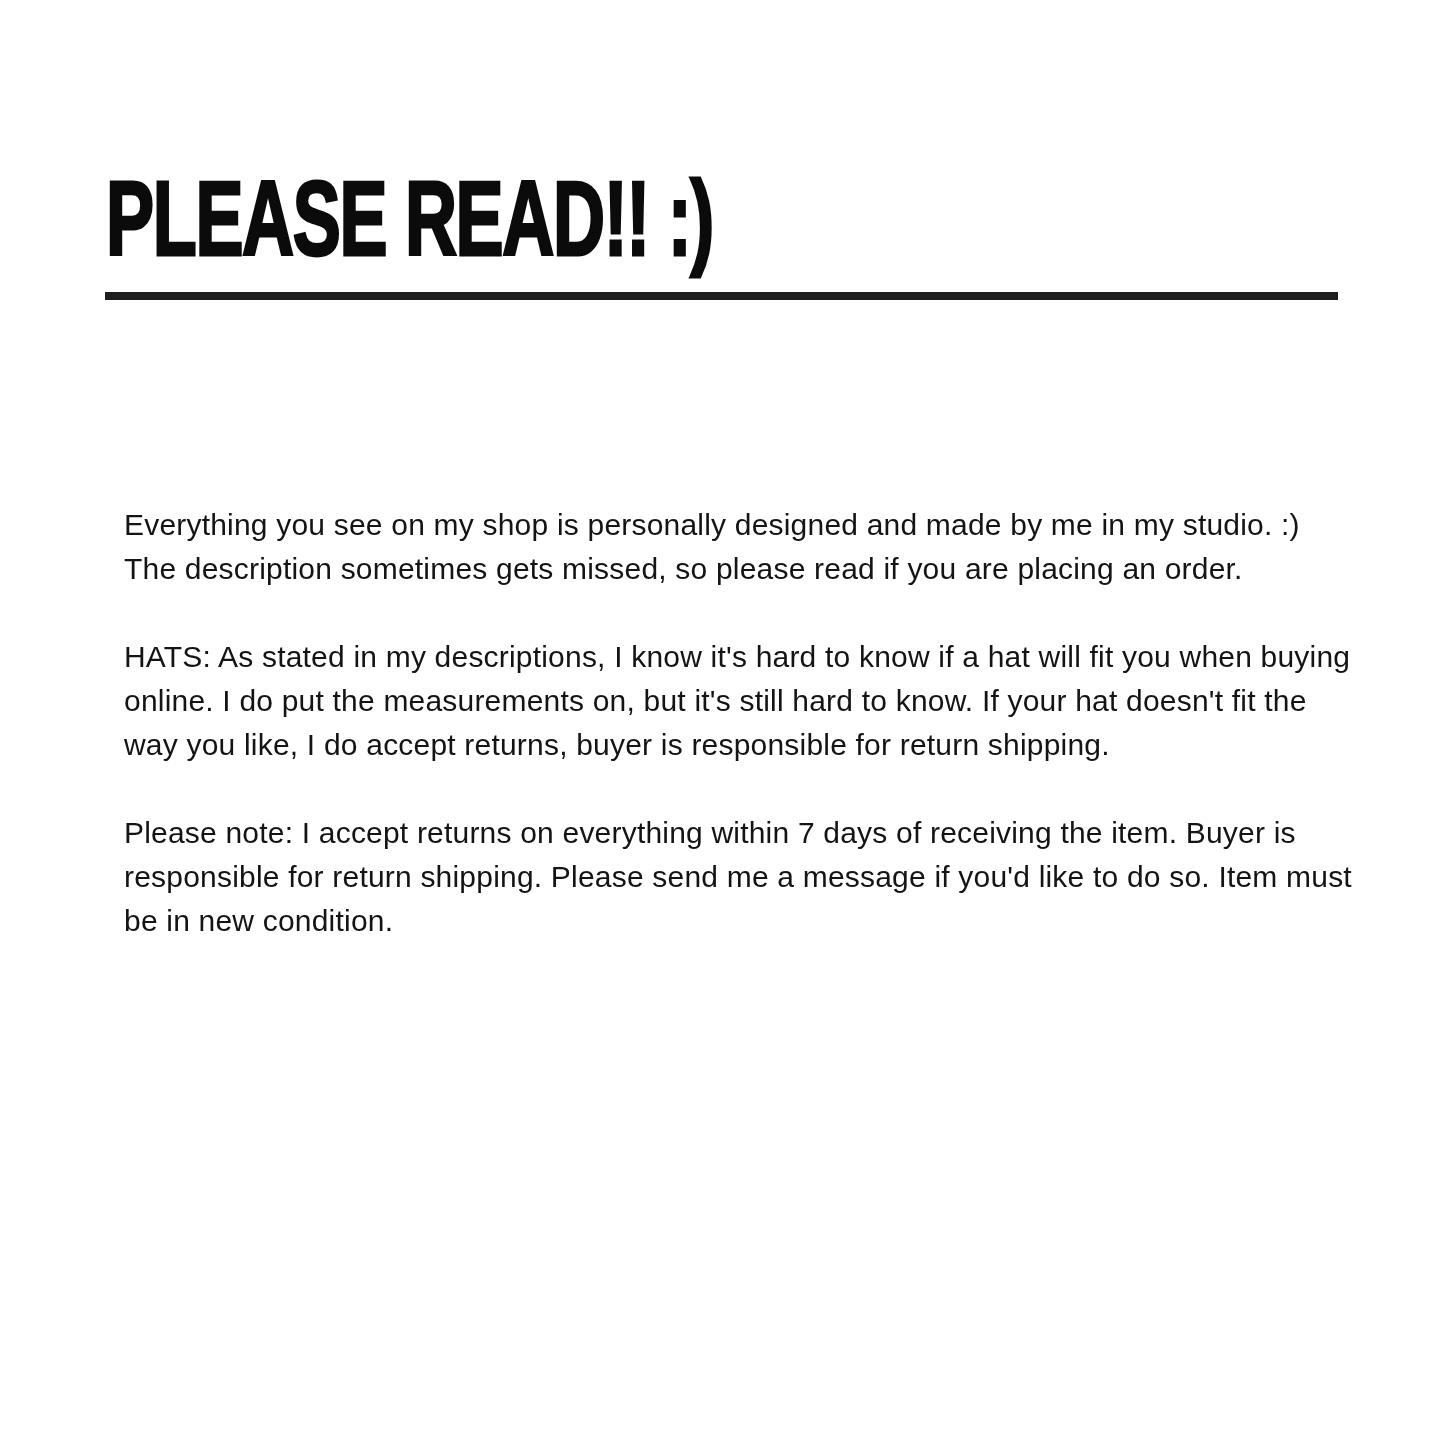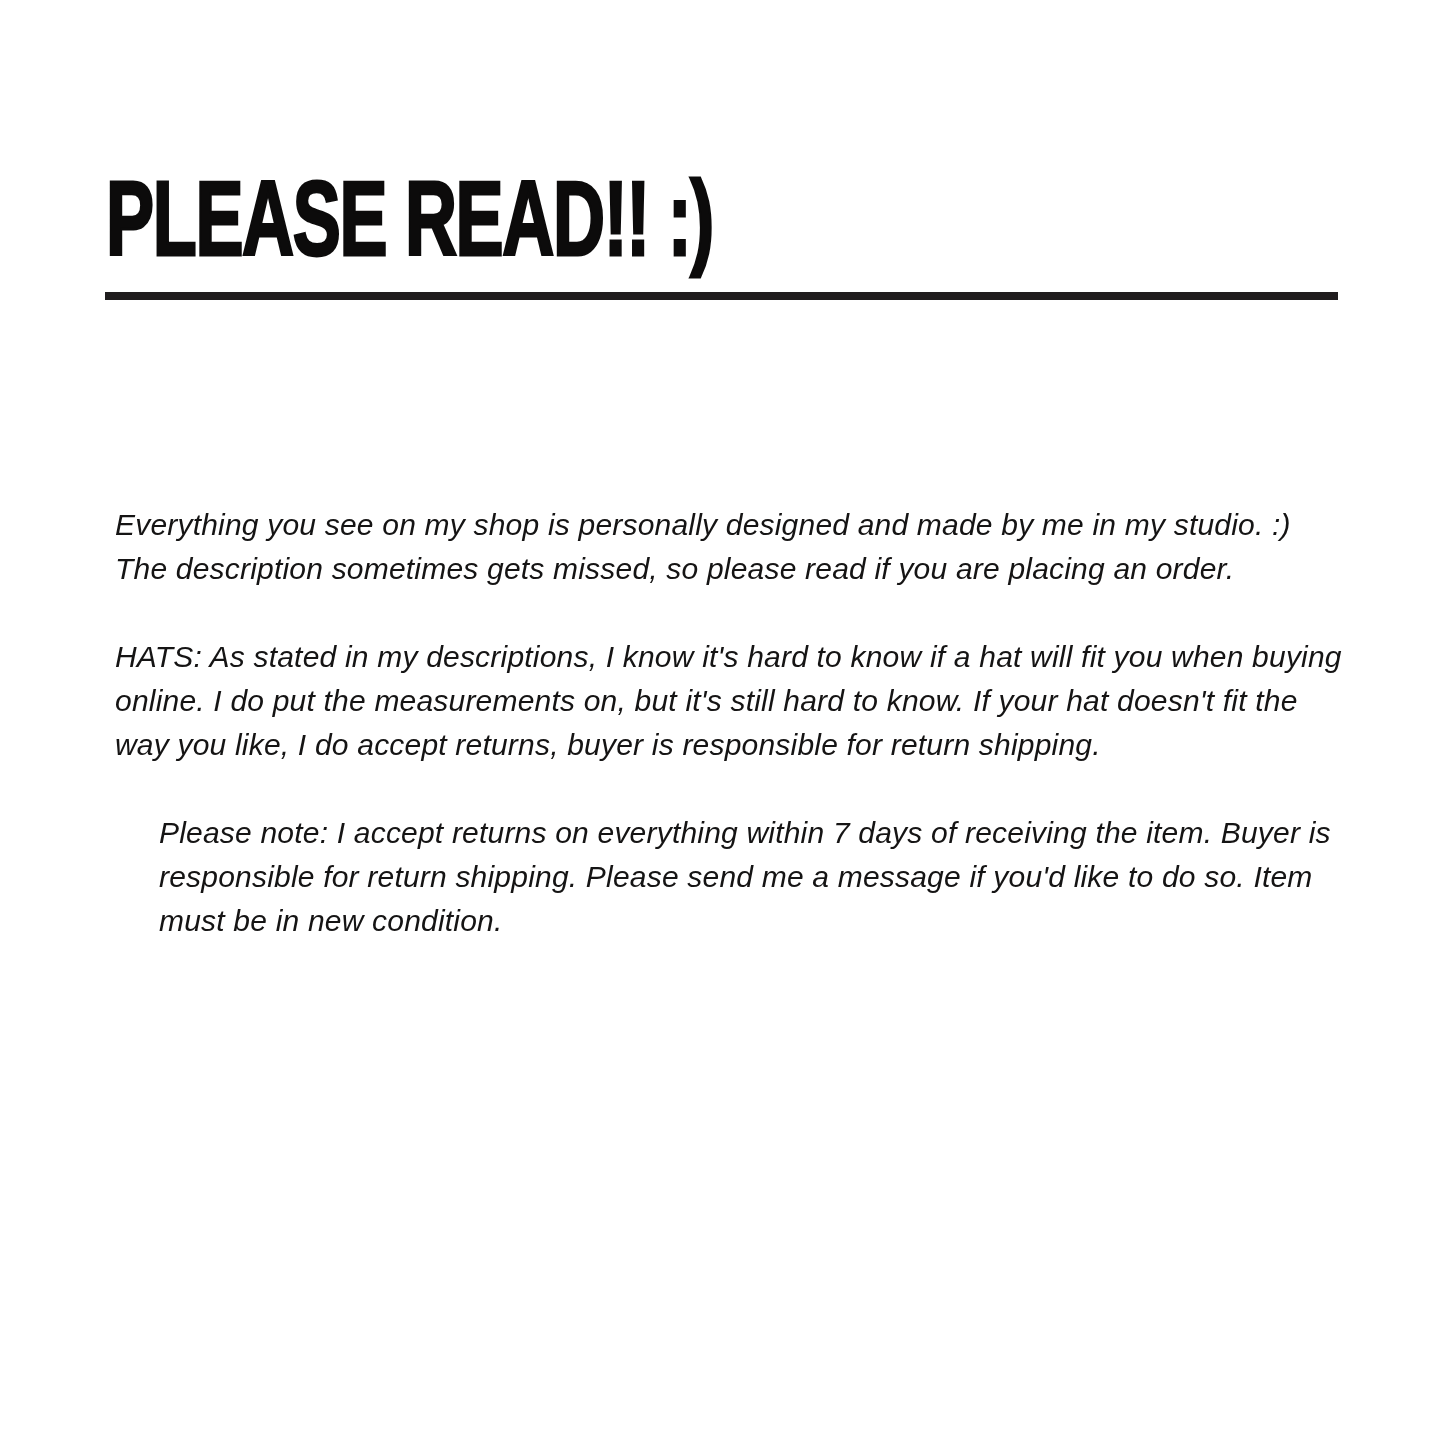--- a/index.html
+++ b/index.html
@@ -38,35 +38,33 @@
   .rule {
     position: absolute;
     left: 105px;
     top: 292px;
     width: 1233px;
     height: 8px;
     background: #201d1e;
   }
   .body-text {
     position: absolute;
-    left: 115px;
+    left: 124px;
     top: 503px;
     width: 1232px;
     font-size: 30px;
     line-height: 44px;
     letter-spacing: 0.2px;
     color: #151414;
-    font-style: italic;
   }
   .body-text p {
     margin: 0 0 44px 0;
   }
   .body-text p:last-child {
     margin-bottom: 0;
-    margin-left: 44px;
   }
 </style>
 </head>
 <body>
 
 <div class="page">
   <h1 class="title">PLEASE READ!! :)</h1>
 
   <div class="rule"></div>
 

